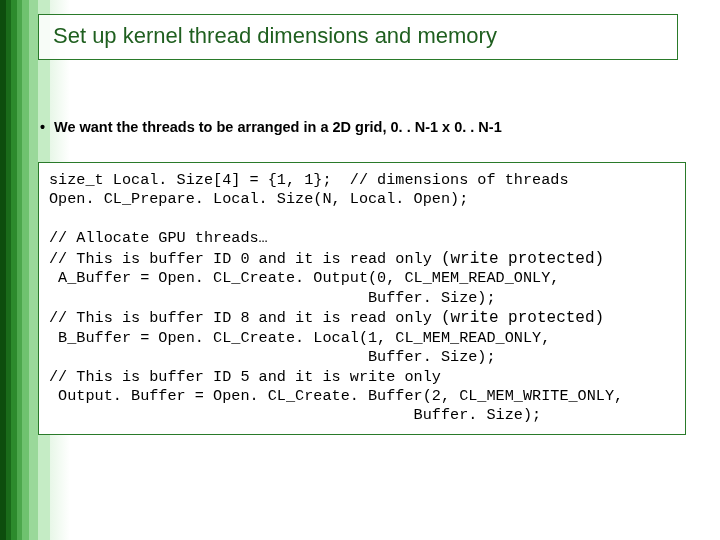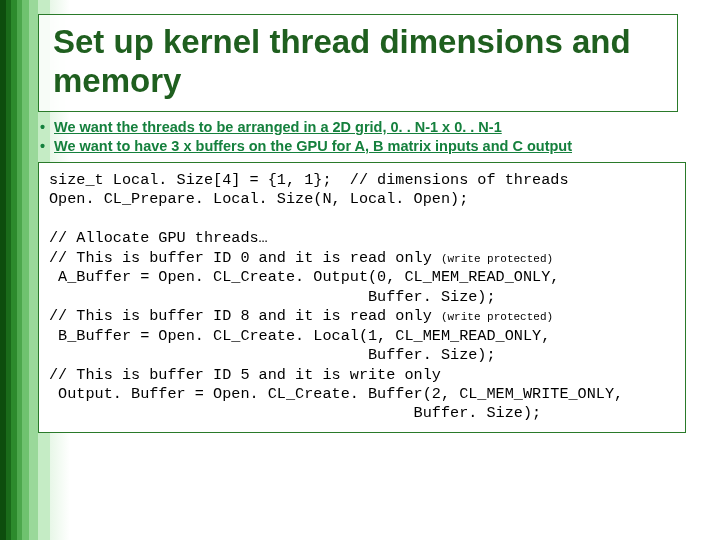--- a/index.html
+++ b/index.html
@@ -28,35 +28,34 @@
 .title-box {
   position: absolute;
   left: 38px;
   top: 14px;
   width: 640px;
   padding: 8px 14px 10px 14px;
   border: 1.5px solid #2a7a2a;
   background: rgba(255,255,255,0.85);
 }
 .title {
-  font-size: 33px;
-  font-weight: bold;
+  font-size: 22px;
+  font-weight: normal;
   line-height: 1.18;
   color: #1f5f1f;
   text-shadow: 1px 1px 1px rgba(255,255,255,0.5);
 }
 .bullets {
   position: absolute;
   left: 34px;
   top: 118px;
   width: 660px;
   font-size: 14.5px;
   font-weight: bold;
-  color: #15803d;
-  text-decoration: underline;
+  color: #000000;
 }
 .bullets li {
   list-style: none;
   padding-left: 20px;
   position: relative;
   line-height: 1.3;
 }
 .bullets li::before {
   content: "•";
   position: absolute;
@@ -71,34 +70,33 @@
   background: #fff;
   padding: 8px 10px 8px 10px;
 }
 .code {
   font-family: "Courier New", monospace;
   font-size: 15.2px;
   line-height: 1.28;
   white-space: pre;
   color: #000;
 }
-.small { font-size: 11px; }
+.small { font-size: 16px; }
 </style>
 </head>
 <body>
 
 <div class="bg-left"></div>
 
 <div class="title-box">
   <div class="title">Set up kernel thread dimensions and memory</div>
 </div>
 
 <ul class="bullets">
   <li>We want the threads to be arranged in a 2D grid, 0. . N-1  x 0. . N-1</li>
-  <li>We want to have 3 x buffers on the GPU for A, B matrix inputs and C output</li>
 </ul>
 
 <div class="code-box">
 <div class="code"><span>size_t Local. Size[4] = {1, 1};  // dimensions of threads</span>
 <span>Open. CL_Prepare. Local. Size(N, Local. Open);</span>
 <span></span>
 <span>// Allocate GPU threads…</span>
 <span>// This is buffer ID 0 and it is read only </span><span class="small">(write protected)</span>
 <span> A_Buffer = Open. CL_Create. Output(0, CL_MEM_READ_ONLY,</span>
 <span>                                   Buffer. Size);</span>

